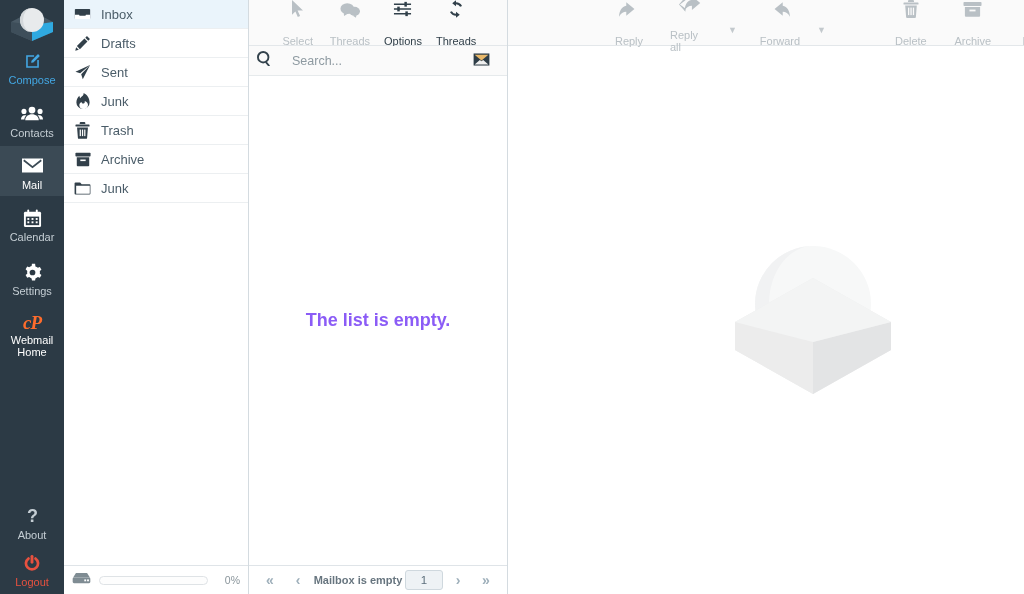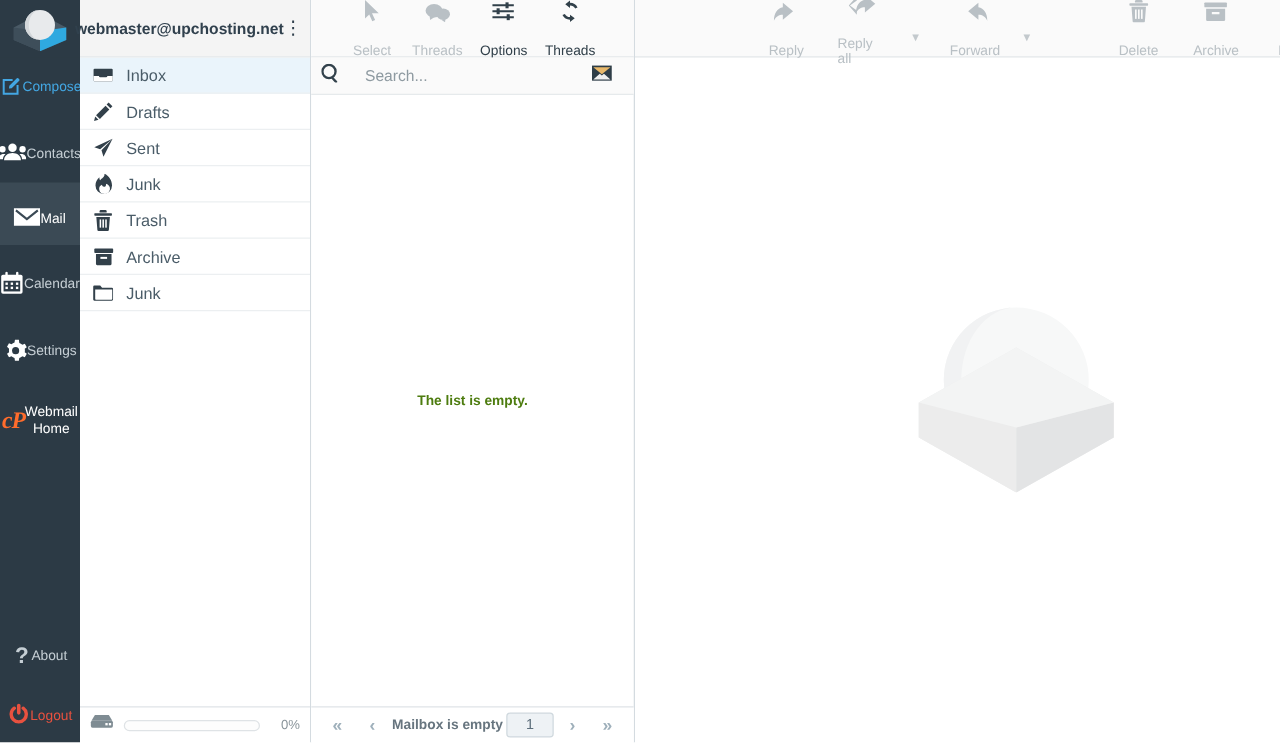--- a/index.html
+++ b/index.html
@@ -15,21 +15,21 @@
     width: 64px; height: 594px; flex: 0 0 64px;
     background: #2c3a45;
     display: flex; flex-direction: column; align-items: stretch;
   }
   .brand {
     height: 46px; display: flex; align-items: center; justify-content: center;
     background: #2c3a45;
   }
   .task {
     height: 48px; padding-top: 6px;
-    display: flex; flex-direction: row; align-items: center; justify-content: center;
+    display: flex; flex-direction: column; align-items: center; justify-content: center;
     color: #c5ced4; font-size: 11px; line-height: 1.15; text-align: center;
     cursor: pointer; user-select: none;
   }
   .task .tlabel { margin-top: 3px; font-size: 11px; }
   .task .ticon { display: block; height: 19px; }
   .task-compose { color: #43a7e3; height: 46px; padding-top: 0; }
   .task-compose .ticon svg { fill: #43a7e3; }
   .task-mail { background: #3b4a55; color: #ffffff; height: 50px; }
   .task-mail .ticon svg { fill: #ffffff; }
   .task-contacts .ticon svg, .task-calendar .ticon svg,
@@ -104,21 +104,21 @@
   }
   .search-row .sicon svg { fill: #33424c; }
   .search-input {
     flex: 1 1 auto; border: none; outline: none; background: transparent;
     font-family: "Liberation Sans", sans-serif; font-size: 12.5px; color: #3c4a54;
   }
   .search-input::placeholder { color: #8e9aa1; }
   .search-scope svg { fill: #2e3d47; }
   .search-caret { color: #2e3d47; font-size: 11px; cursor: pointer; padding: 0 2px; }
   .list-body { flex: 1 1 auto; display: flex; align-items: center; justify-content: center; }
-  .empty-msg { font-size: 11px; font-weight: bold; color: #4d7c0f; }
+  .empty-msg { font-size: 18px; font-weight: bold; color: #8b5cf6; }
   .pager {
     height: 29px; flex: 0 0 29px; border-top: 1px solid #dfe4e8; background: #fff;
     display: flex; align-items: center; justify-content: center; gap: 2px; padding: 0 8px;
   }
   .pg-arrow { width: 26px; text-align: center; font-size: 14px; color: #5d6f7c;
               cursor: pointer; font-weight: bold; }
   .pg-arrow.off { color: #9fb0bb; }
   .pg-status { flex: 1 1 auto; text-align: center; font-size: 11px;
                font-weight: bold; color: #67757f; }
   .pg-box {
@@ -249,24 +249,20 @@
             <path d="M10 1a1.6 1.6 0 0 1 1.6 1.6v6.6a1.6 1.6 0 0 1-3.2 0V2.6A1.6 1.6 0 0 1 10 1z"></path>
             <path d="M5.2 3.8a1.5 1.5 0 0 1 1.7 2.5 5.2 5.2 0 1 0 6.2 0 1.5 1.5 0 1 1 1.7-2.5 8.2 8.2 0 1 1-9.6 0z"></path>
           </svg>
       </span>
       <span class="tlabel">Logout</span>
     </div>
   </div>
 
   <div class="folders">
 
-    <div class="folders-header">
-      <span class="acct-name">webmaster@upchosting.net</span>
-      <span class="kebab">⋮</span>
-    </div>
 
     <div class="folder-list">
 
       <div class="folder selected">
         <span class="ficon">
           <svg width="17" height="14" viewBox="0 0 20 16">
               <path d="M2 2h16a1 1 0 0 1 1 1v10a1 1 0 0 1-1 1H2a1 1 0 0 1-1-1V3a1 1 0 0 1 1-1z"></path>
               <path d="M1 9h5a1 1 0 0 0 1 1h6a1 1 0 0 0 1-1h5v4a1 1 0 0 1-1 1H2a1 1 0 0 1-1-1z" fill="#fff"></path>
             </svg>
         </span>

